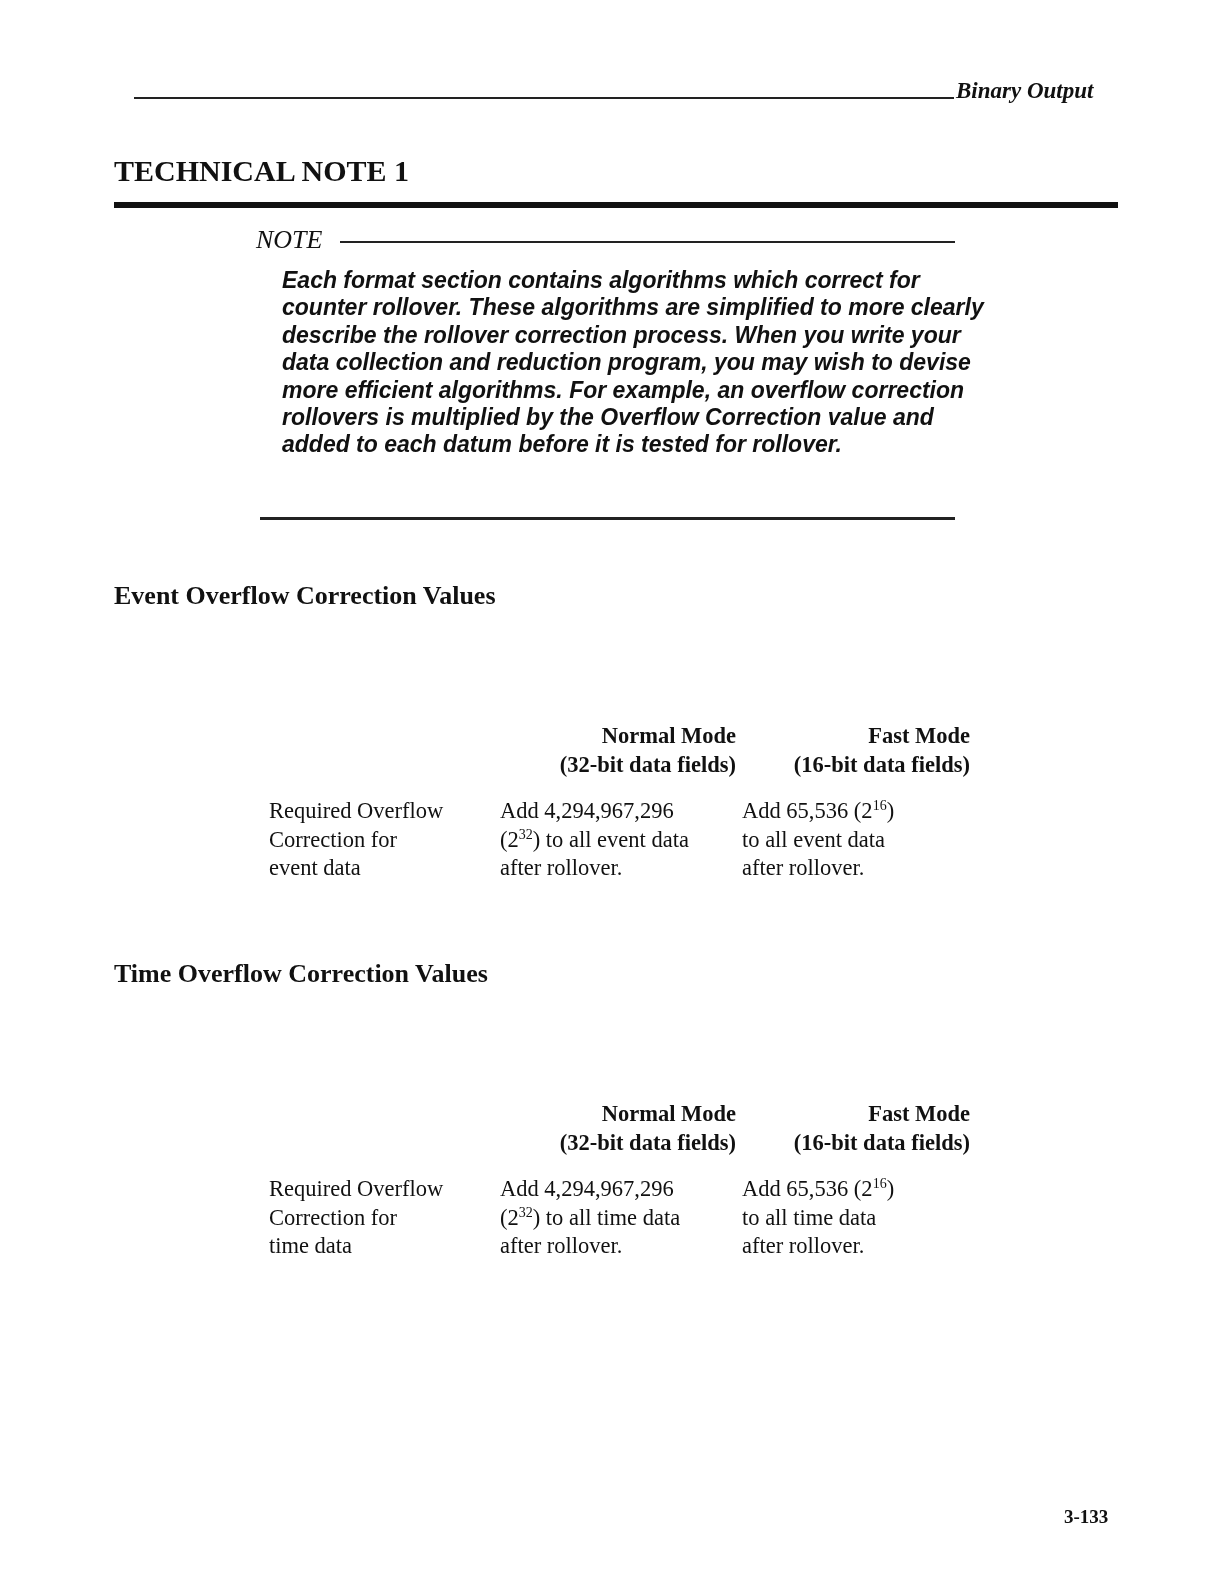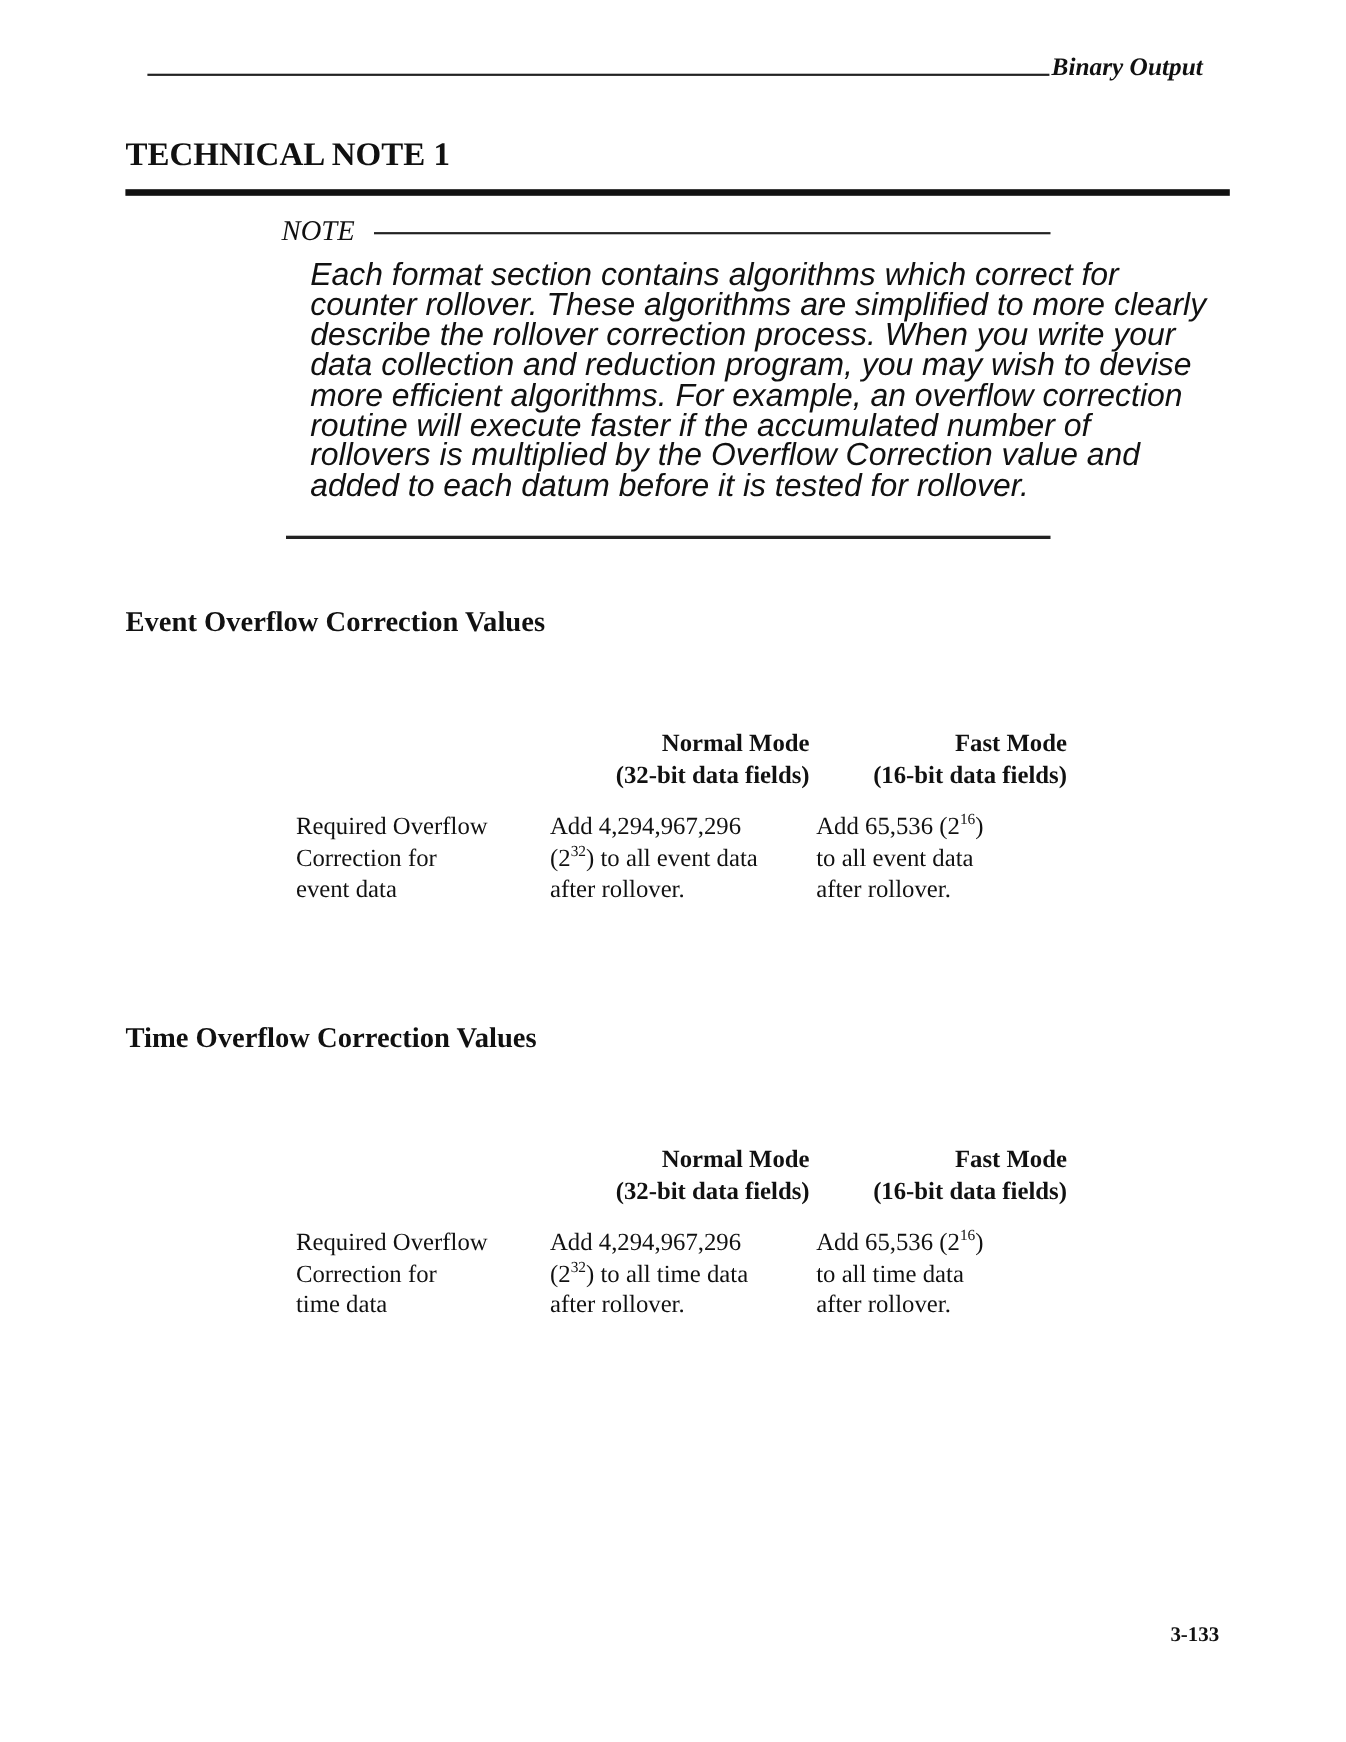--- a/index.html
+++ b/index.html
@@ -1,24 +1,24 @@
 <!DOCTYPE html>
 <html><head>
 <meta charset="utf-8">
 <style>
   html, body { margin:0; padding:0; background:#ffffff; }
   body { width:1224px; height:1584px; position:relative; color:#111; font-family:"Liberation Serif", serif; overflow:hidden; }
-  .abs { position:absolute; }
+  .abs { position:absolute;margin-top:30px; }
   .running-head-line { left:134px; top:67px; width:820px; height:0; border-top:2px solid #222; }
   .running-head { left:956px; top:48px; font-style:italic; font-weight:bold; font-size:23px; white-space:nowrap; }
   .title { left:114px; top:124px; font-size:30px; font-weight:bold; letter-spacing:0px; white-space:nowrap; }
   .title-rule { left:114px; top:172px; width:1004px; height:6px; background:#111; }
   .note-label { left:256px; top:195px; font-style:italic; font-size:26px; white-space:nowrap;text-align:right; }
   .note-line { left:340px; top:211px; width:615px; border-top:2px solid #222; }
-  .note-body { left:282px; top:237px; width:690px; font-family:"Liberation Sans", sans-serif; font-style:italic; font-size:29px; line-height:27.4px; }
+  .note-body { left:282px; top:237px; width:690px; font-family:"Liberation Sans", sans-serif; font-style:italic; font-size:23px; line-height:27.4px;font-weight:bold; }
   .note-body span { display:block; white-space:nowrap; }
   .note-bottom { left:260px; top:487px; width:695px; border-top:3px solid #222; }
   .section-heading { font-size:26px; font-weight:bold; white-space:nowrap; }
   .tbl { font-size:22.5px; line-height:28.5px; }
   .hdr { font-weight:bold; text-align:right; white-space:nowrap; }
   .cell { text-align:left; white-space:nowrap; }
   .rowlabel { white-space:nowrap; }
   sup { font-size:14px; vertical-align:super; line-height:0; }
   .page-number { left:1064px; top:1476px; font-size:19px; font-weight:bold; white-space:nowrap; }
 </style>
@@ -32,21 +32,20 @@
 <div class="abs title-rule"></div>
 
 <div class="abs note-label">NOTE</div>
 <div class="abs note-line"></div>
 <div class="abs note-body">
   <span>Each format section contains algorithms which correct for</span>
   <span>counter rollover. These algorithms are simplified to more clearly</span>
   <span>describe the rollover correction process. When you write your</span>
   <span>data collection and reduction program, you may wish to devise</span>
   <span>more efficient algorithms. For example, an overflow correction</span>
-  <span>routine will execute faster if the accumulated number of</span>
   <span>rollovers is multiplied by the Overflow Correction value and</span>
   <span>added to each datum before it is tested for rollover.</span>
 </div>
 <div class="abs note-bottom"></div>
 
 <div class="abs section-heading" style="left:114px; top:551px;">Event Overflow Correction Values</div>
 
 <div class="abs tbl" style="left:0; top:0;">
   <div class="abs hdr" style="left:500px; top:662px; width:236px;">
     <div>Normal Mode</div>

